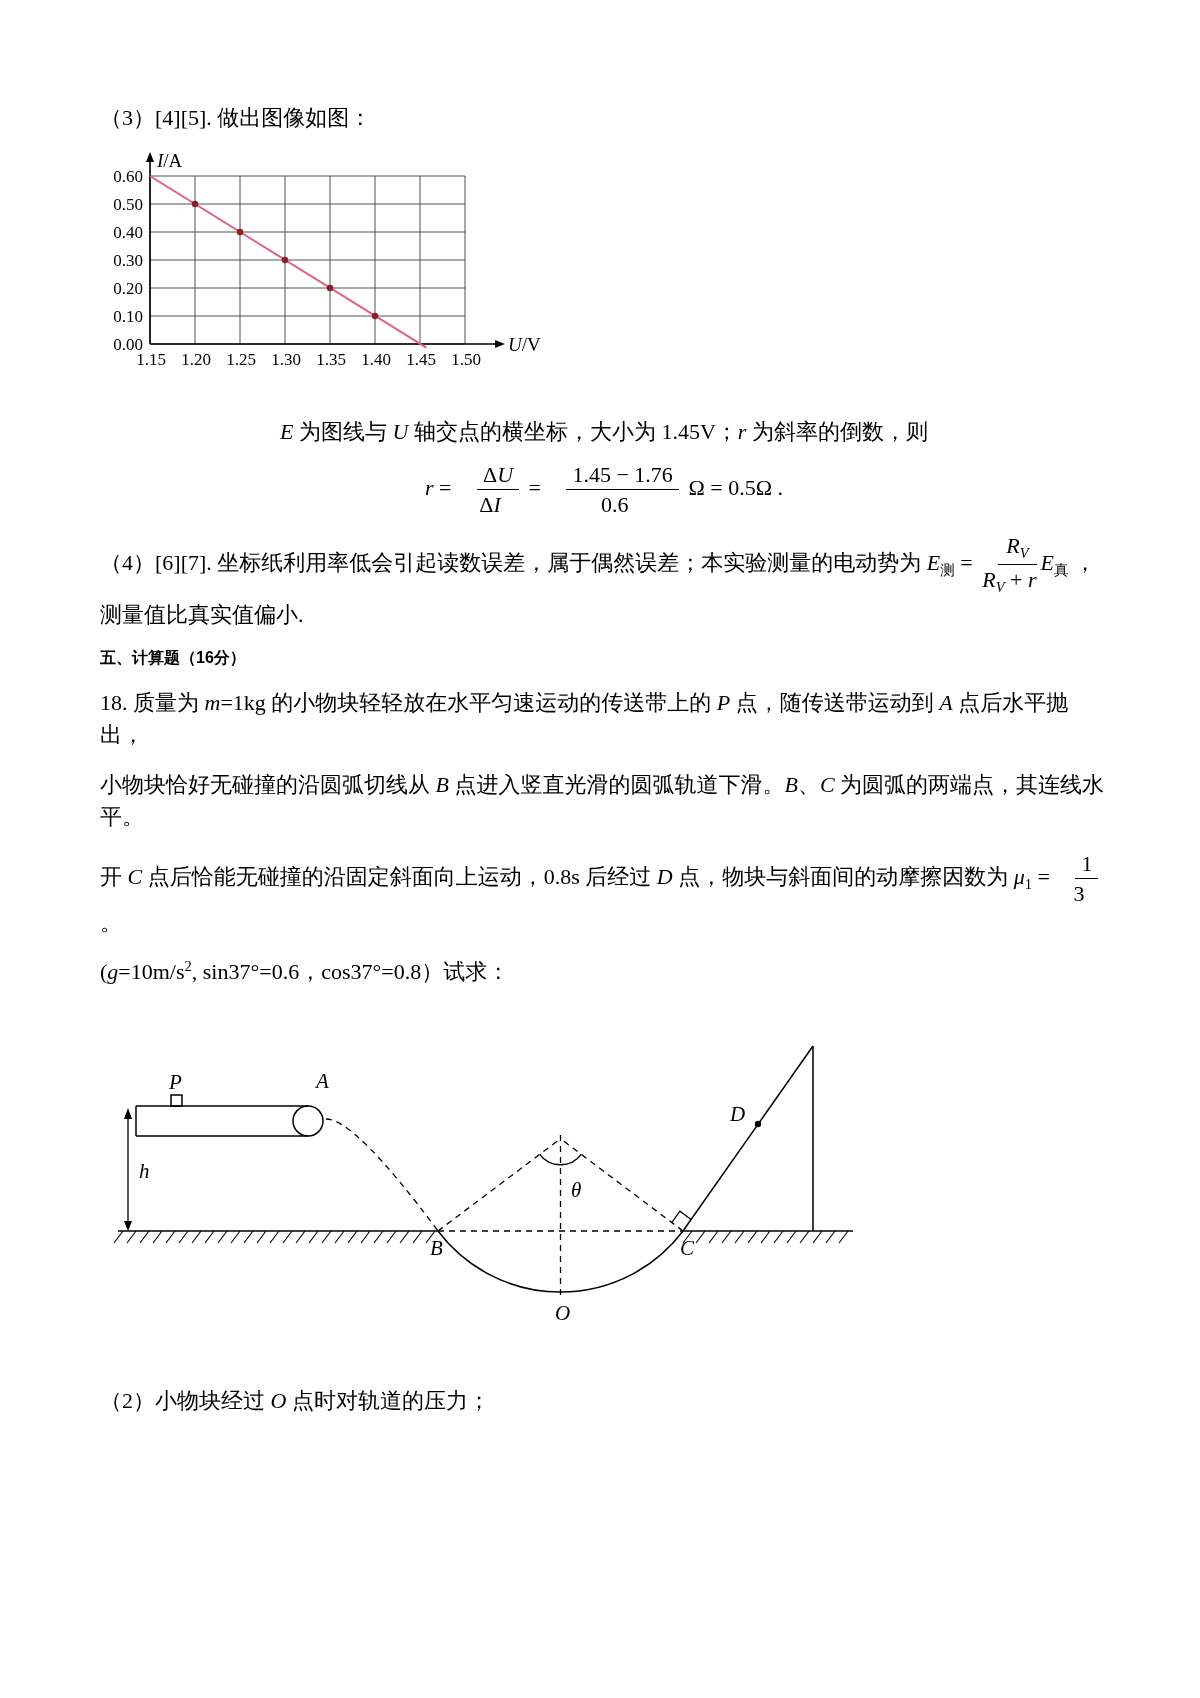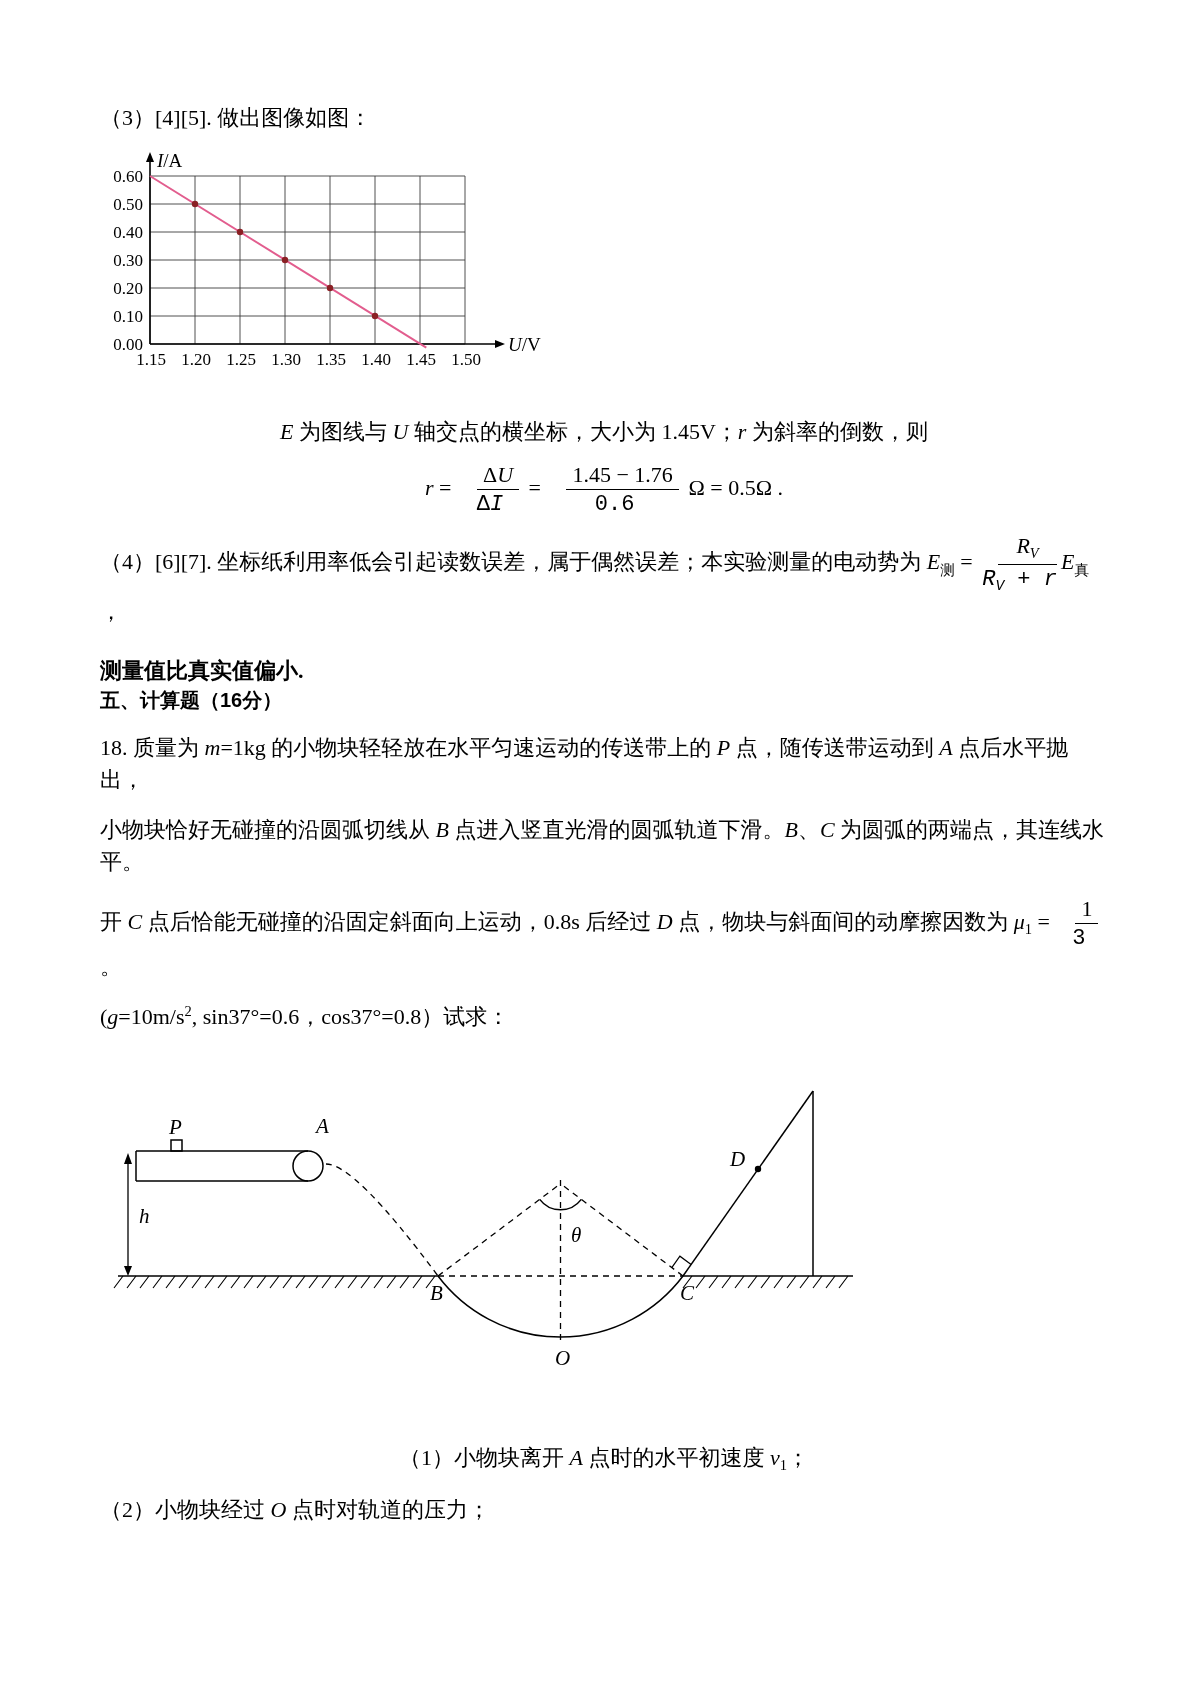--- a/index.html
+++ b/index.html
@@ -7,30 +7,30 @@
   body {
     width: 1200px; height: 1698px; background: #ffffff; color: #000;
     font-family: "Liberation Serif", "DejaVu Serif", serif;
     font-size: 22px; overflow: hidden;
   }
   .page { width: 1200px; height: 1698px; padding: 84px 92px 40px 100px; }
   p, h2 { margin: 0; }
   .line { margin-top: 18px; line-height: 1.45; }
   .gap-lg { margin-top: 30px; text-align: center; }
   .gap-md { margin-top: 16px; }
-  .gap-sm { margin-top: 28px; font-weight: bold; }
+  .gap-sm { margin-top: 2px; }
   .it { font-style: italic; }
   sub, sup { font-size: 66%; }
   .frac { display: inline-block; text-align: center; vertical-align: middle;
           line-height: 1.15; margin: 0 4px; }
   .frac .num { display: block; border-bottom: 1.4px solid #000; padding: 0 6px 2px; margin-left: 16px; }
-  .frac .den { display: block; padding-top: 2px; font-family: Liberation Mono, monospace; }
+  .frac .den { display: block; padding-top: 2px; }
   .formula-line { text-align: center; margin-top: 14px; }
   .heading { font-family: "Liberation Sans", "DejaVu Sans", sans-serif;
-             font-weight: bold; font-size: 20px; }
+             font-weight: bold; font-size: 16px; margin-top: 18px; }
   .chart-wrap { margin-top: 14px; margin-left: 0; }
   .diagram-wrap { margin-top: 42px; margin-left: 8px; }
   #chart-svg text { font-family: "Liberation Serif", "DejaVu Serif", serif; fill: #000; }
   #chart-svg .tick { font-size: 17px; }
   #chart-svg .axis-label { font-size: 19px; }
   .dsh { stroke-dasharray: 6 5; stroke-width: 1.3; }
   .dlabels text { font-family: "Liberation Serif", "DejaVu Serif", serif;
                   font-style: italic; font-size: 21px; fill: #000; }
 </style>
 </head>
@@ -145,16 +145,15 @@
         <text x="31" y="147">h</text>
         <text x="322" y="224">B</text>
         <text x="572" y="224">C</text>
         <text x="447" y="289">O</text>
         <text x="463" y="166">θ</text>
         <text x="622" y="90">D</text>
       </g>
     </svg>
   </div>
 
-  <p class="line gap-lg"><span>（1）小物块离开 </span><span class="it">A</span><span> 点时的水平初速度 </span><span class="it">v</span><sub>1</sub><span>；</span></p>
   <p class="line"><span>（2）小物块经过 </span><span class="it">O</span><span> 点时对轨道的压力；</span></p>
 
 </div>
 
 </body></html>

